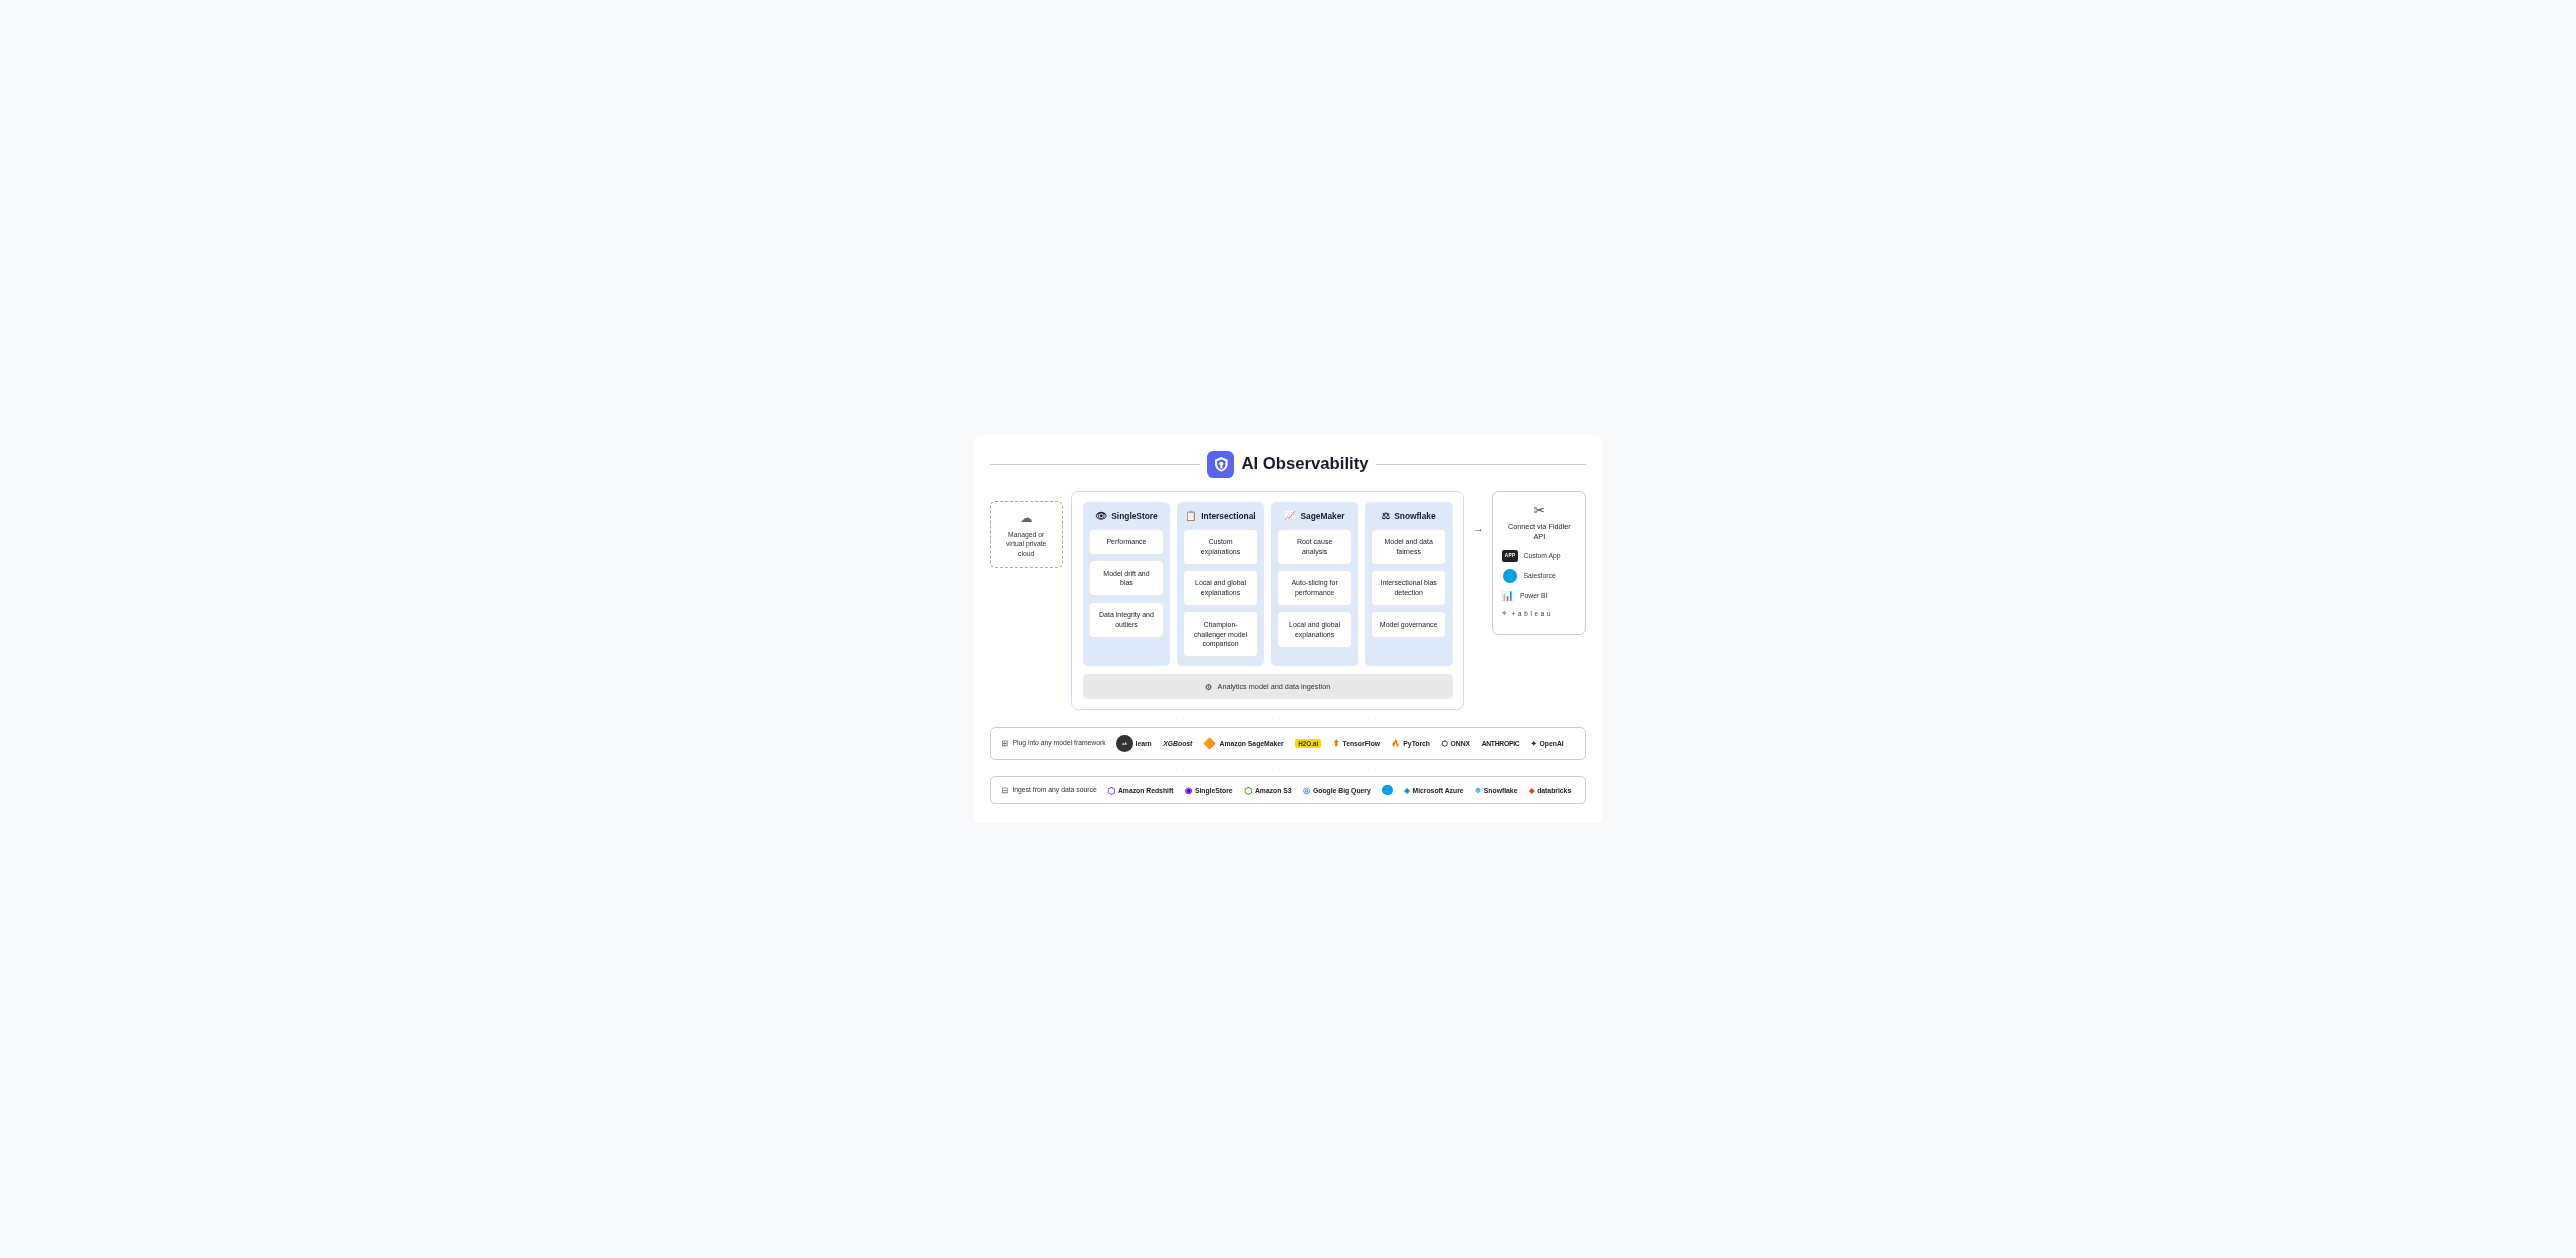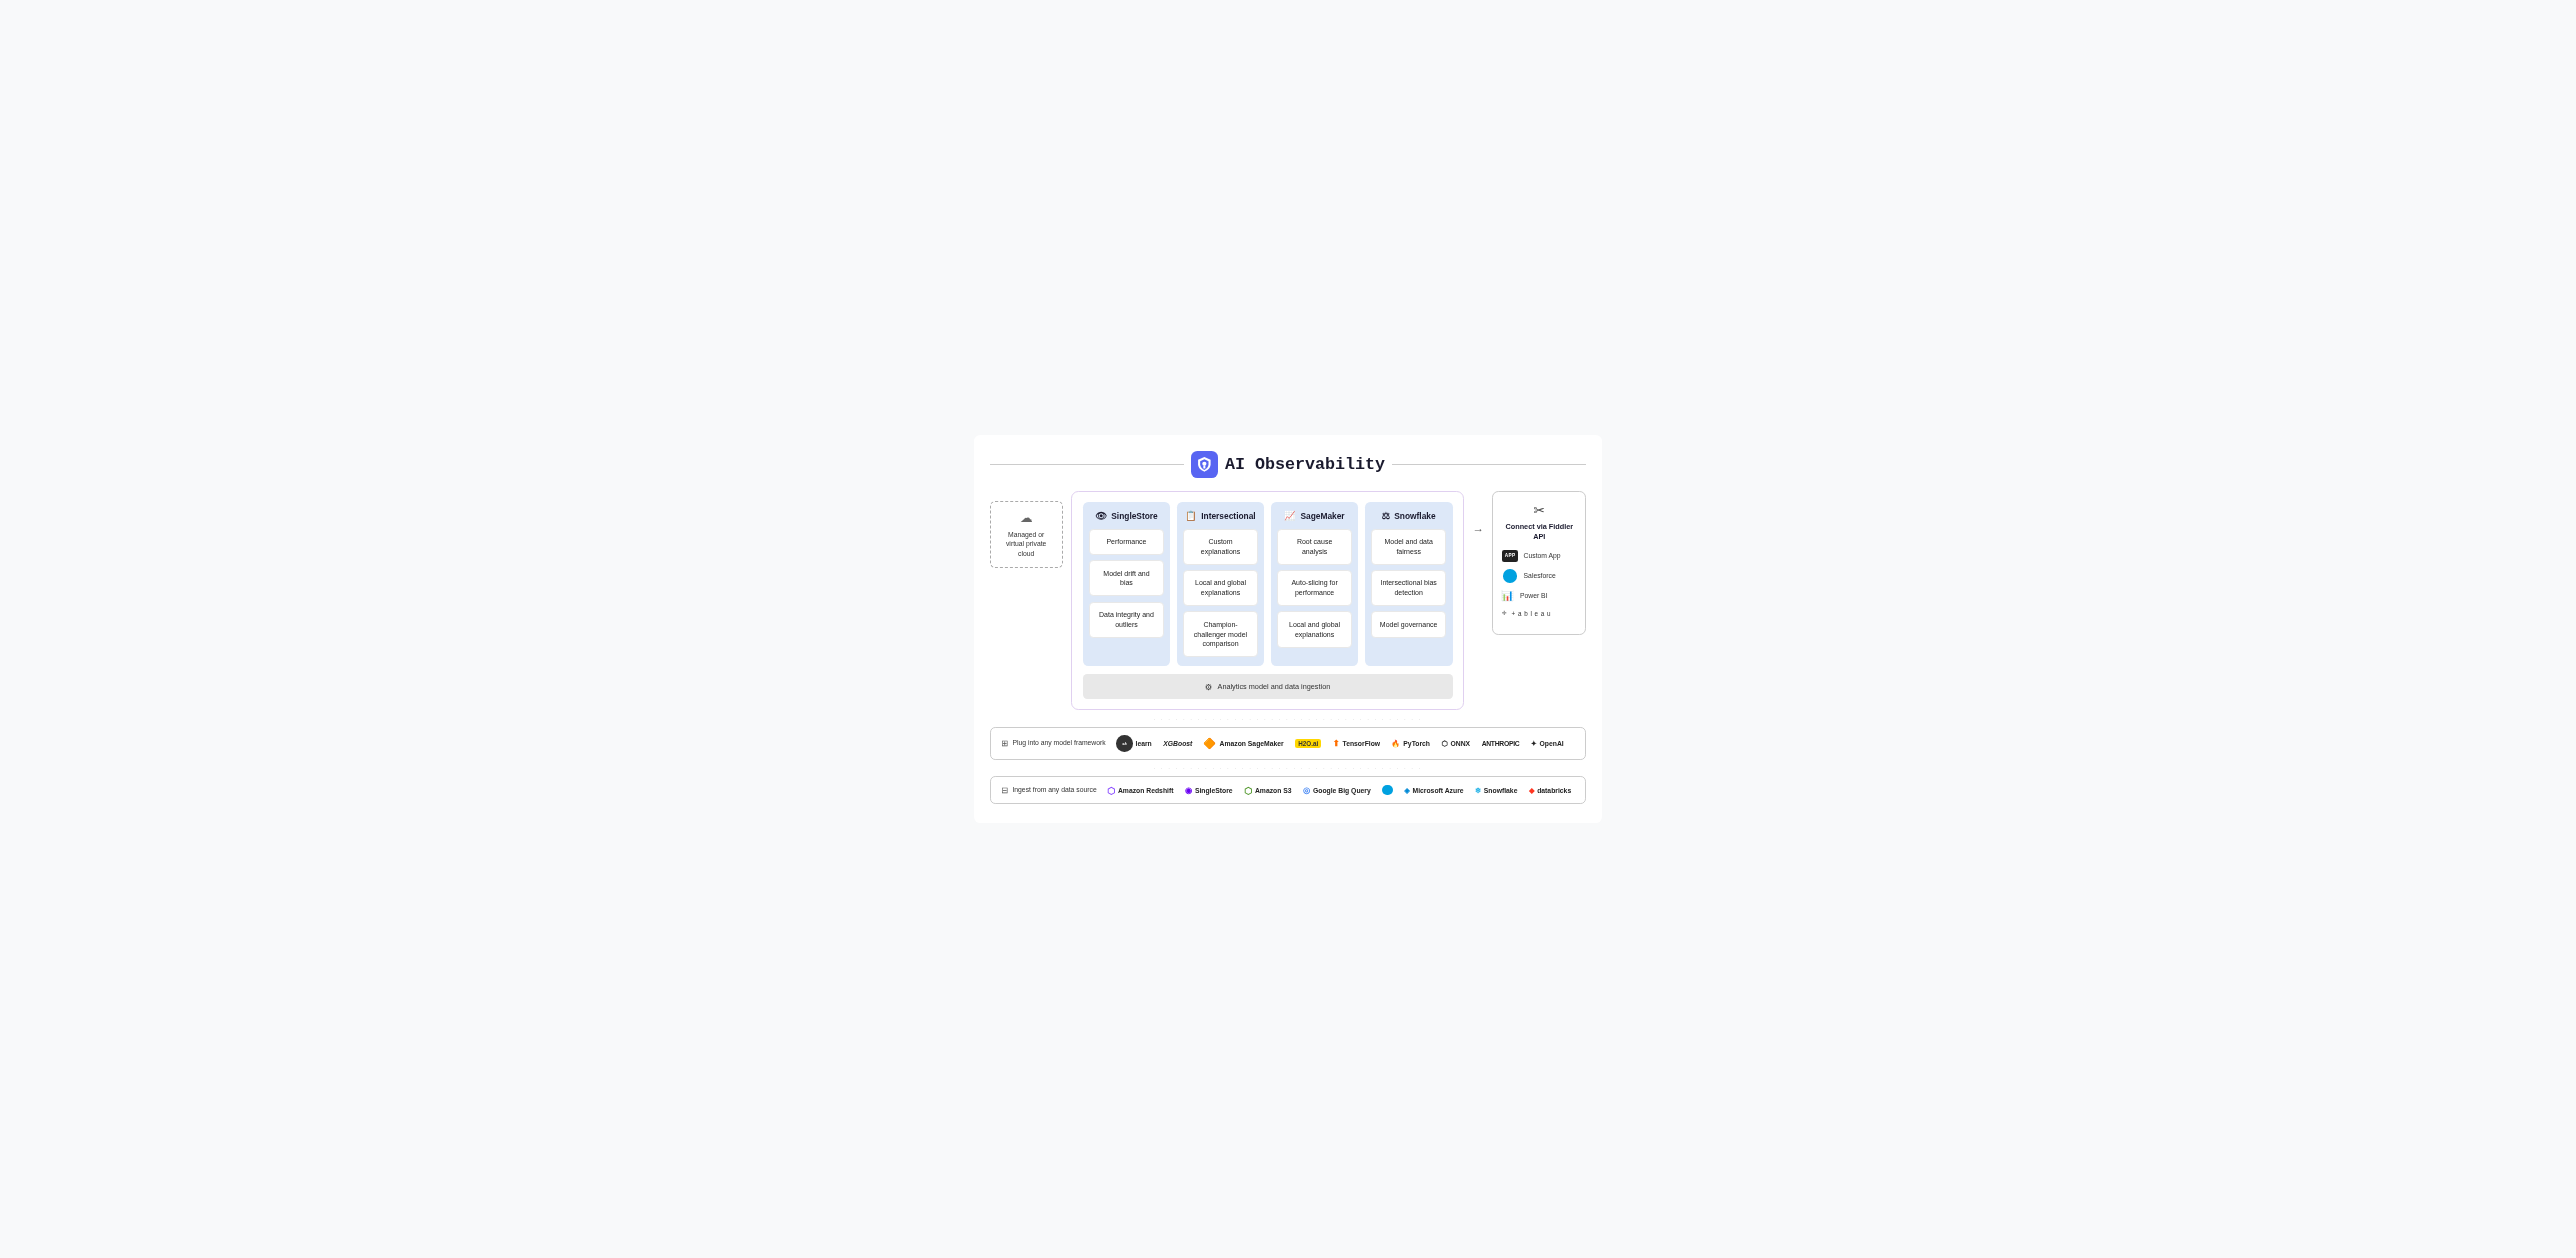--- a/index.html
+++ b/index.html
@@ -19,21 +19,20 @@
       border-radius: 6.3px;
     }
 
     
     .header {
       display: flex;
       align-items: center;
       justify-content: center;
       margin-bottom: 12.6px;
       gap: 7px;
-      font-family: Liberation Mono, monospace;
     }
     .header-logo {
       width: 27px;
       height: 27px;
       background: #5865f2;
       border-radius: 6.3px;
       display: flex;
       align-items: center;
       justify-content: center;
       flex-shrink: 0;
@@ -158,21 +157,21 @@
       flex-shrink: 0;
       text-align: center;
     }
     .connect-icon {
       font-size: 13.6px;
       color: #444;
       margin-bottom: 4.2px;
     }
     .connect-title {
       font-size: 7.3px;
-      font-weight: 700;
+      font-weight: 400;
       color: #1a1a2e;
       margin-bottom: 8.4px;
       line-height: 1.3;
     }
     .connect-item {
       display: flex;
       align-items: center;
       gap: 5.2px;
       margin-bottom: 7.3px;
     }

